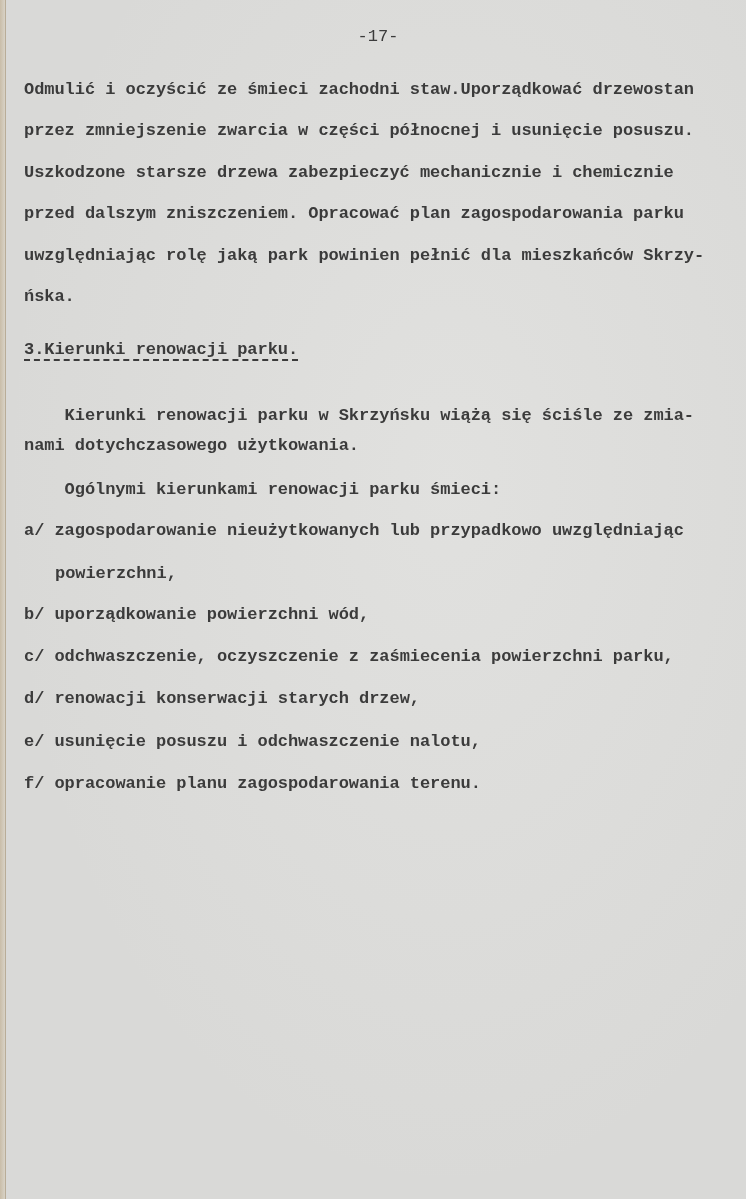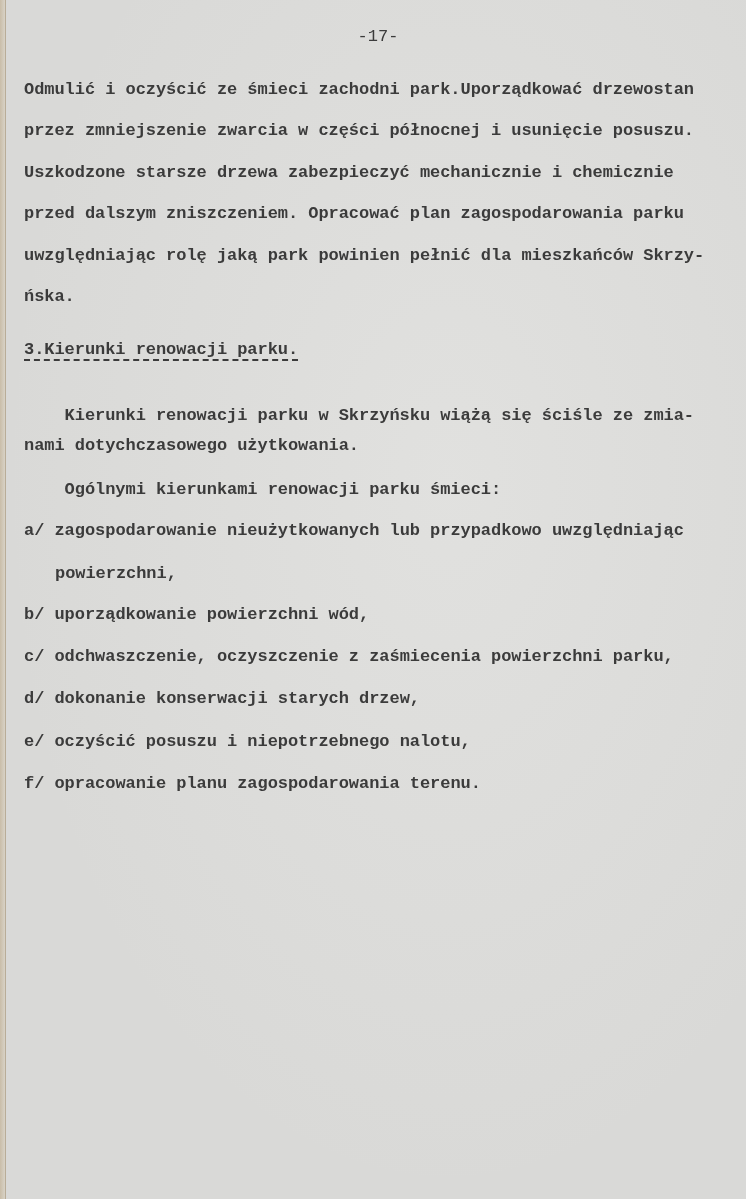--- a/index.html
+++ b/index.html
@@ -36,33 +36,33 @@
   }
 </style>
 </head>
 <body>
 
 <div class="paper"></div>
 <div class="edge"></div>
 
 <div class="page-num">-17-</div>
 
-<div class="line" style="top:80px">Odmulić i oczyścić ze śmieci zachodni park.Uporządkować drzewostan</div>
+<div class="line" style="top:80px">Odmulić i oczyścić ze śmieci zachodni staw.Uporządkować drzewostan</div>
 <div class="line" style="top:121px">przez zmniejszenie zwarcia w części północnej i usunięcie posuszu.</div>
 <div class="line" style="top:163px">Uszkodzone starsze drzewa zabezpieczyć mechanicznie i chemicznie</div>
 <div class="line" style="top:204px">przed dalszym zniszczeniem. Opracować plan zagospodarowania parku</div>
 <div class="line" style="top:246px">uwzględniając rolę jaką park powinien pełnić dla mieszkańców Skrzy-</div>
 <div class="line" style="top:287px">ńska.</div>
 
 <div class="line heading" style="top:340px">3.Kierunki renowacji parku.</div>
 
 <div class="line" style="top:406px">    Kierunki renowacji parku w Skrzyńsku wiążą się ściśle ze zmia-</div>
 <div class="line" style="top:436px">nami dotychczasowego użytkowania.</div>
 
 <div class="line" style="top:480px">    Ogólnymi kierunkami renowacji parku śmieci:</div>
 
 <div class="line" style="top:521px"><span>a/</span> <span>zagospodarowanie nieużytkowanych lub przypadkowo uwzględniając</span></div>
 <div class="line" style="top:564px; left:55px">powierzchni,</div>
 <div class="line" style="top:605px"><span>b/</span> <span>uporządkowanie powierzchni wód,</span></div>
 <div class="line" style="top:647px"><span>c/</span> <span>odchwaszczenie, oczyszczenie z zaśmiecenia powierzchni parku,</span></div>
-<div class="line" style="top:689px"><span>d/</span> <span>dokonanie konserwacji starych drzew,</span></div>
-<div class="line" style="top:732px"><span>e/</span> <span>oczyścić posuszu i niepotrzebnego nalotu,</span></div>
+<div class="line" style="top:689px"><span>d/</span> <span>renowacji konserwacji starych drzew,</span></div>
+<div class="line" style="top:732px"><span>e/</span> <span>usunięcie posuszu i odchwaszczenie nalotu,</span></div>
 <div class="line" style="top:774px"><span>f/</span> <span>opracowanie planu zagospodarowania terenu.</span></div>
 
 </body></html>

